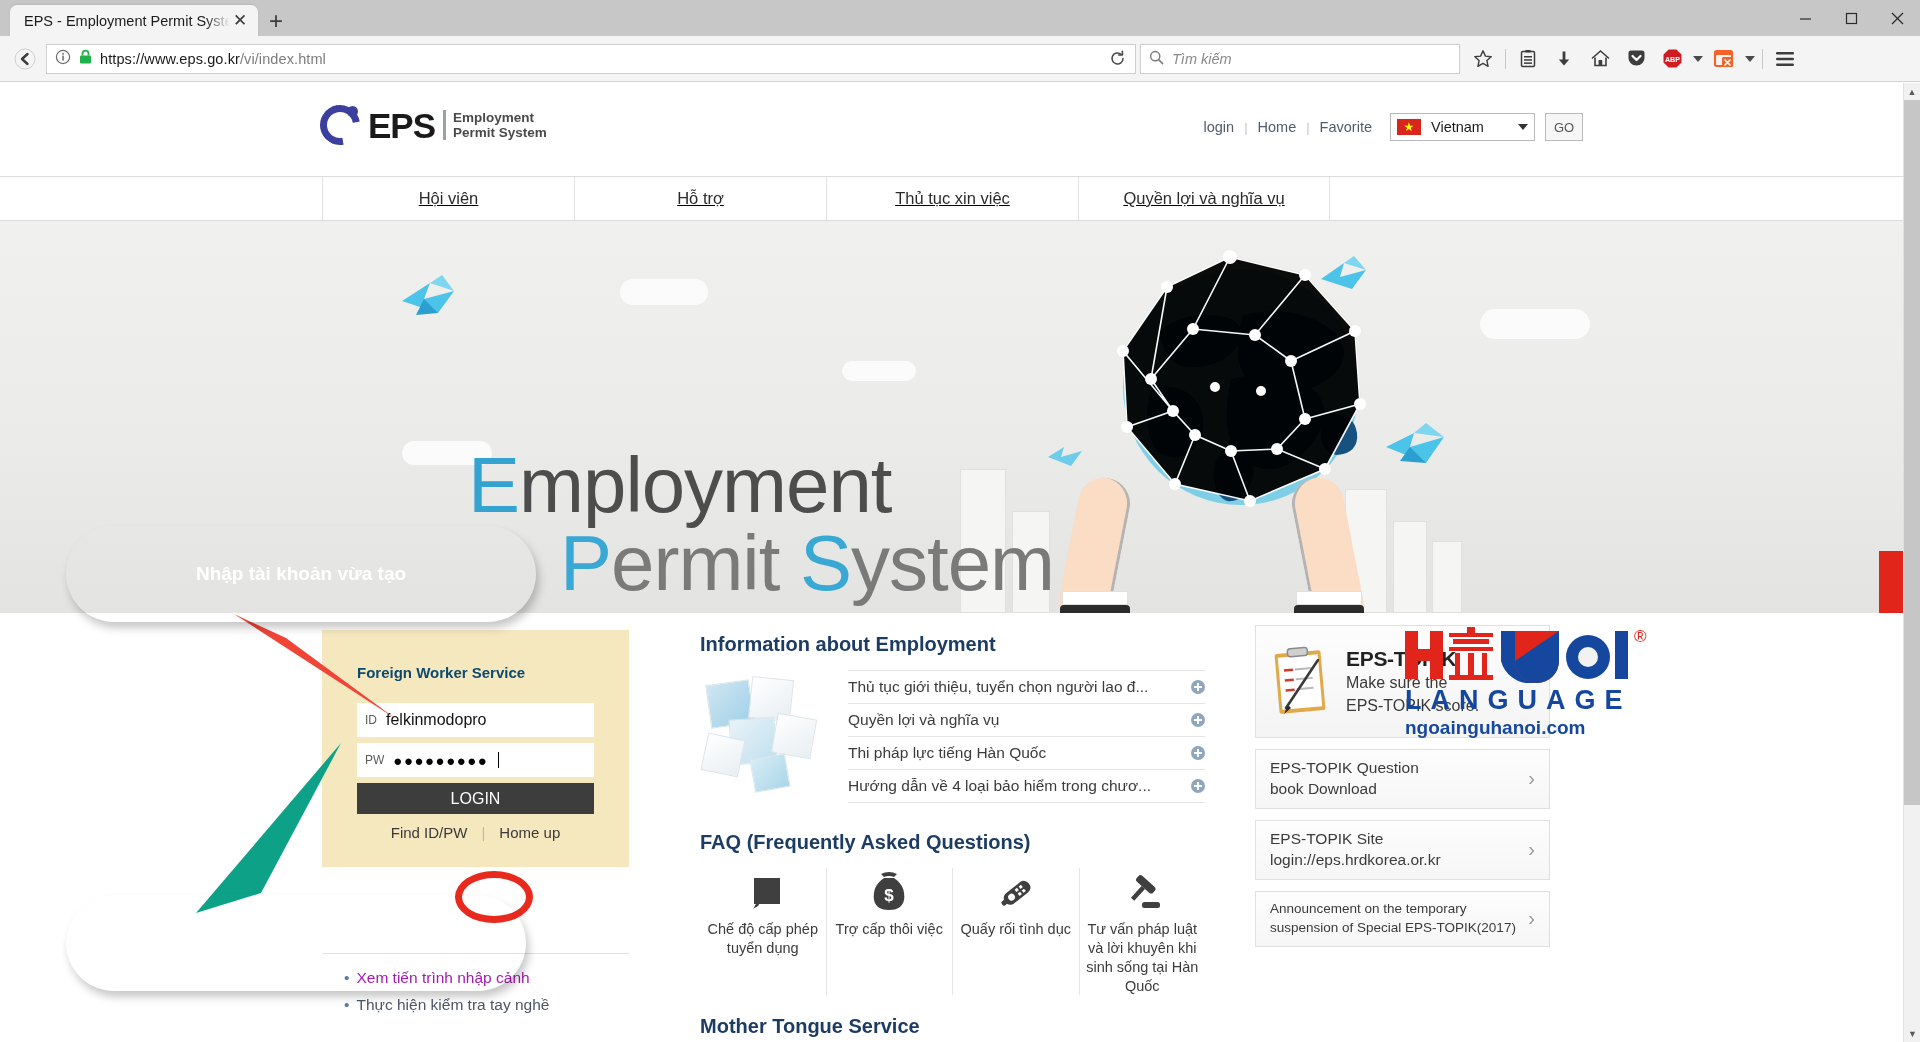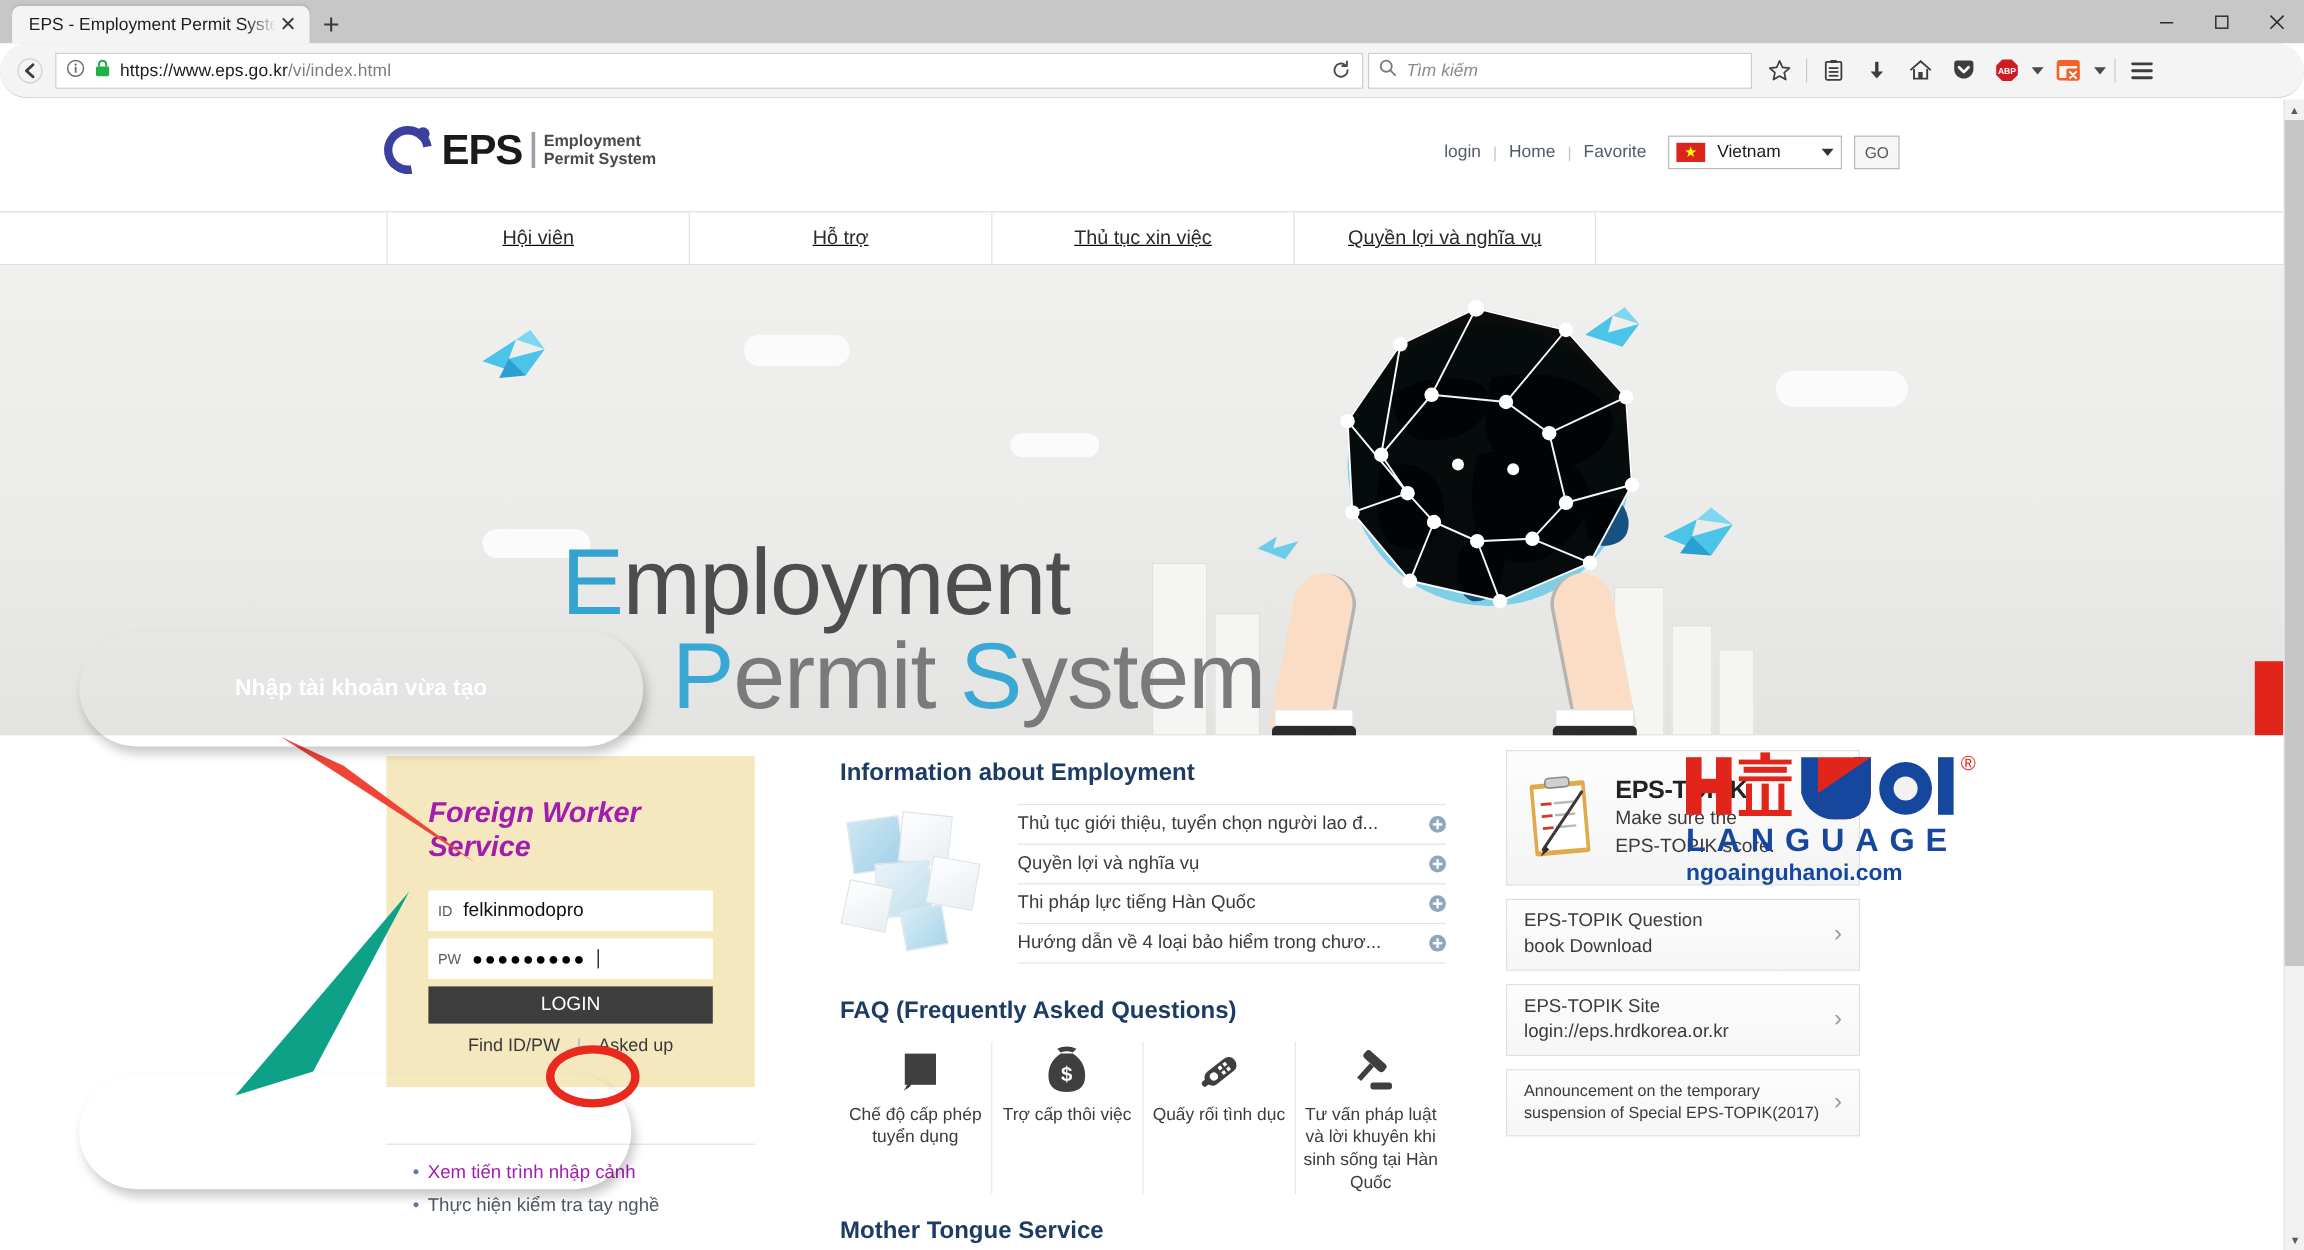--- a/index.html
+++ b/index.html
@@ -36,21 +36,21 @@
     font-size: 24px; color: #3b3b3b; cursor: pointer; font-weight: 300; line-height: 1;
   }
   .winbtns { position: absolute; right: 0; top: 0; display: flex; height: 36px; }
   .winbtn {
     width: 46px; height: 36px; display: flex; align-items: center; justify-content: center;
     color: #2b2b2b; font-size: 15px; cursor: pointer;
   }
 
   .navbar {
     height: 46px; background: #f4f4f4; display: flex; align-items: center;
-    padding: 0 8px; border-bottom: 1px solid #d3d3d3; border-radius: 23px;
+    padding: 0 8px; border-bottom: 1px solid #d3d3d3;
   }
   .navbtn {
     width: 34px; height: 34px; display:flex; align-items:center; justify-content:center;
     cursor: pointer; color: #4a4a4a;
   }
   .urlbar {
     flex: 0 0 1090px; height: 30px; background: #fff; border: 1px solid #cfcfcf;
     display: flex; align-items: center; padding: 0 4px 0 8px; margin: 0 4px;
     font-size: 14.5px;
   }
@@ -132,21 +132,21 @@
   .cloud { position:absolute; background:#fbfbfb; border-radius: 40px; }
   .bldg { position:absolute; background:#f5f5f4; border:1px solid #e0e0de; }
   .hand { position:absolute; background:#fbdcc4; border-radius: 40px 40px 8px 8px; }
 
   
   .lower { position:relative; background:#fff; height: 430px; }
   .col-login {
     position:absolute; left: 322px; top: 17px; width: 307px; background:#f5e8bf;
     padding: 34px 35px 26px 35px;
   }
-  .fws-title { font-size:24px; font-weight:bold; color:#a21caf; margin-bottom: 22px; font-style: italic; }
+  .fws-title { font-size:15px; font-weight:bold; color:#0c4a6e; margin-bottom: 22px; }
   .fld {
     height: 34px; background:#fff; display:flex; align-items:center; padding: 0 8px; gap:9px; margin-bottom: 6px;
   }
   .fld-label { font-size:12px; color:#5b5b5b; }
   .fld-val { font-size:16px; color:#111; }
   .fld-dots { font-size:15px; color:#000; letter-spacing:1.5px; position:relative; }
   .caret-bar { display:inline-block; width:1px; height:16px; background:#000; vertical-align:-3px; margin-left:1px; }
   .login-btn {
     height: 31px; background:#3d3d3d; color:#fff; display:flex;align-items:center;justify-content:center;
     font-size:16px; cursor:pointer;
@@ -515,21 +515,21 @@
           </div>
           <div class="fld">
             <span class="fld-label">PW</span>
             <span class="fld-dots">●●●●●●●●●</span>
               <span class="caret-bar"></span>
           </div>
           <div class="login-btn">LOGIN</div>
           <div class="login-links">
             <span>Find ID/PW</span>
             <span class="bar">|</span>
-            <span>Asked up</span>
+            <span>Home up</span>
           </div>
         </div>
 
         <div class="below-login">
           <div class="bl-item bl-muted">Xem tiến trình nhập cảnh</div>
           <div class="bl-item">Thực hiện kiểm tra tay nghề</div>
         </div>
 
         <div class="col-mid">
           <div class="sec-title">Information about Employment</div>

